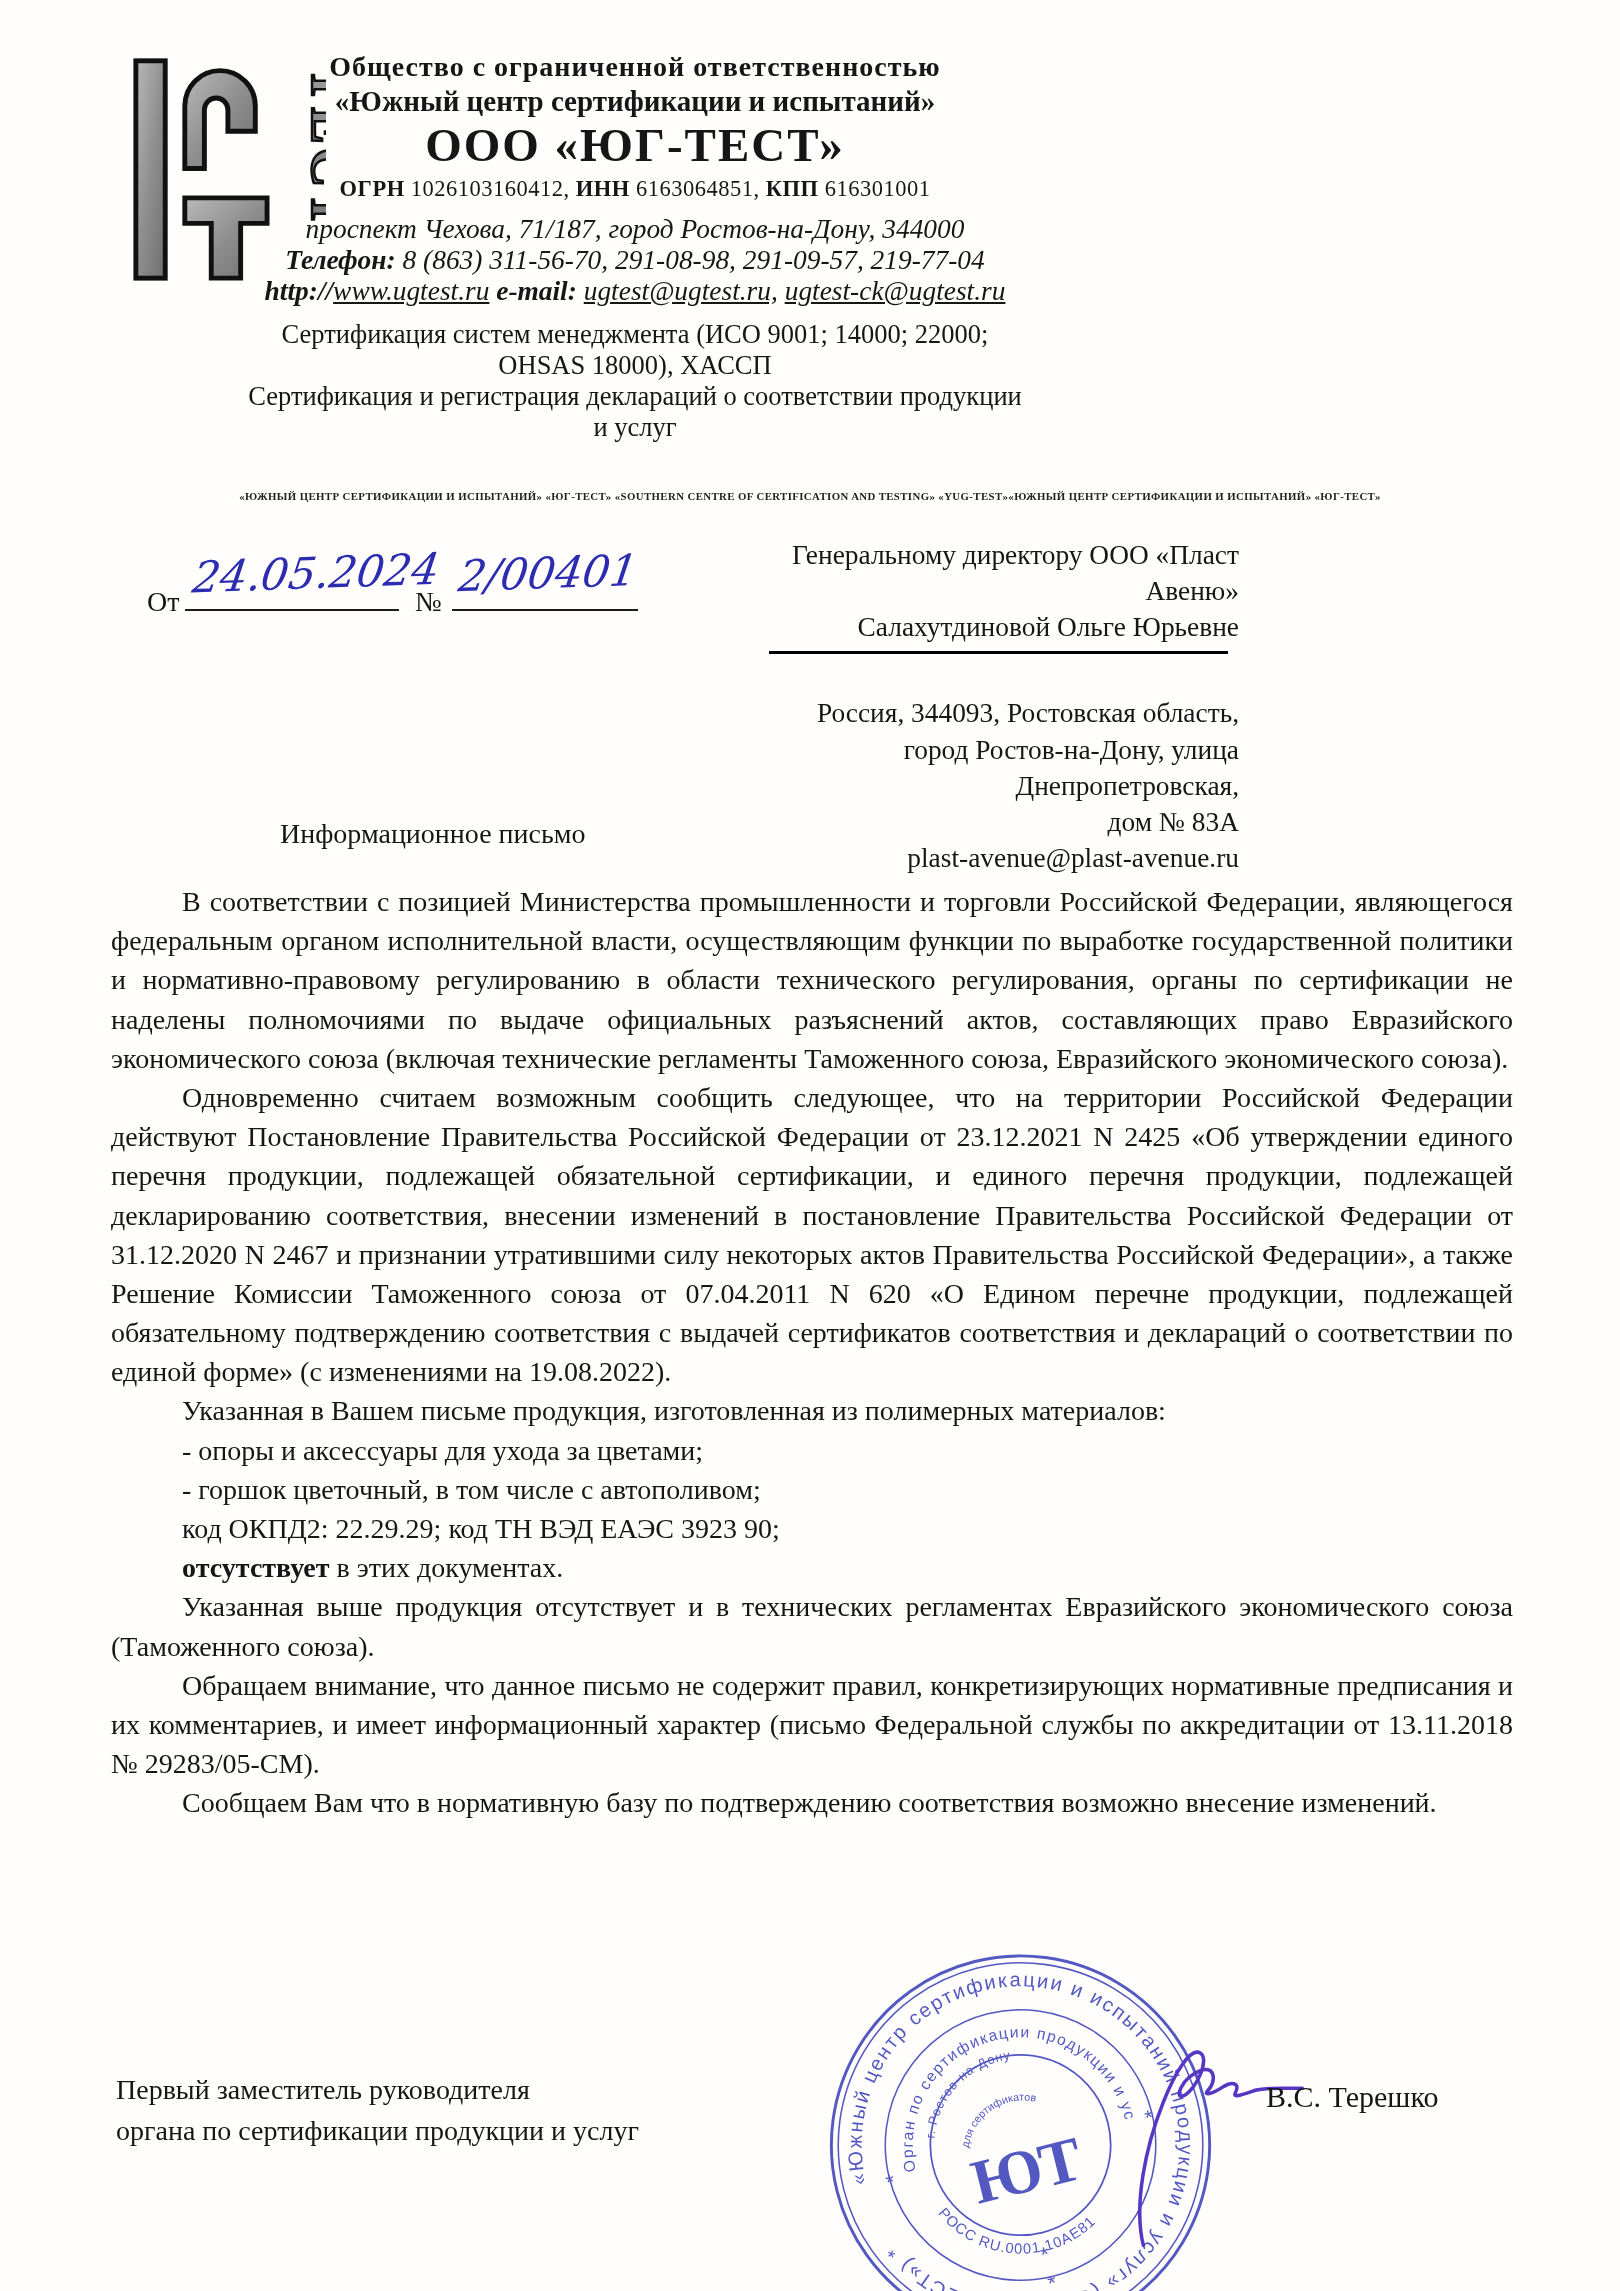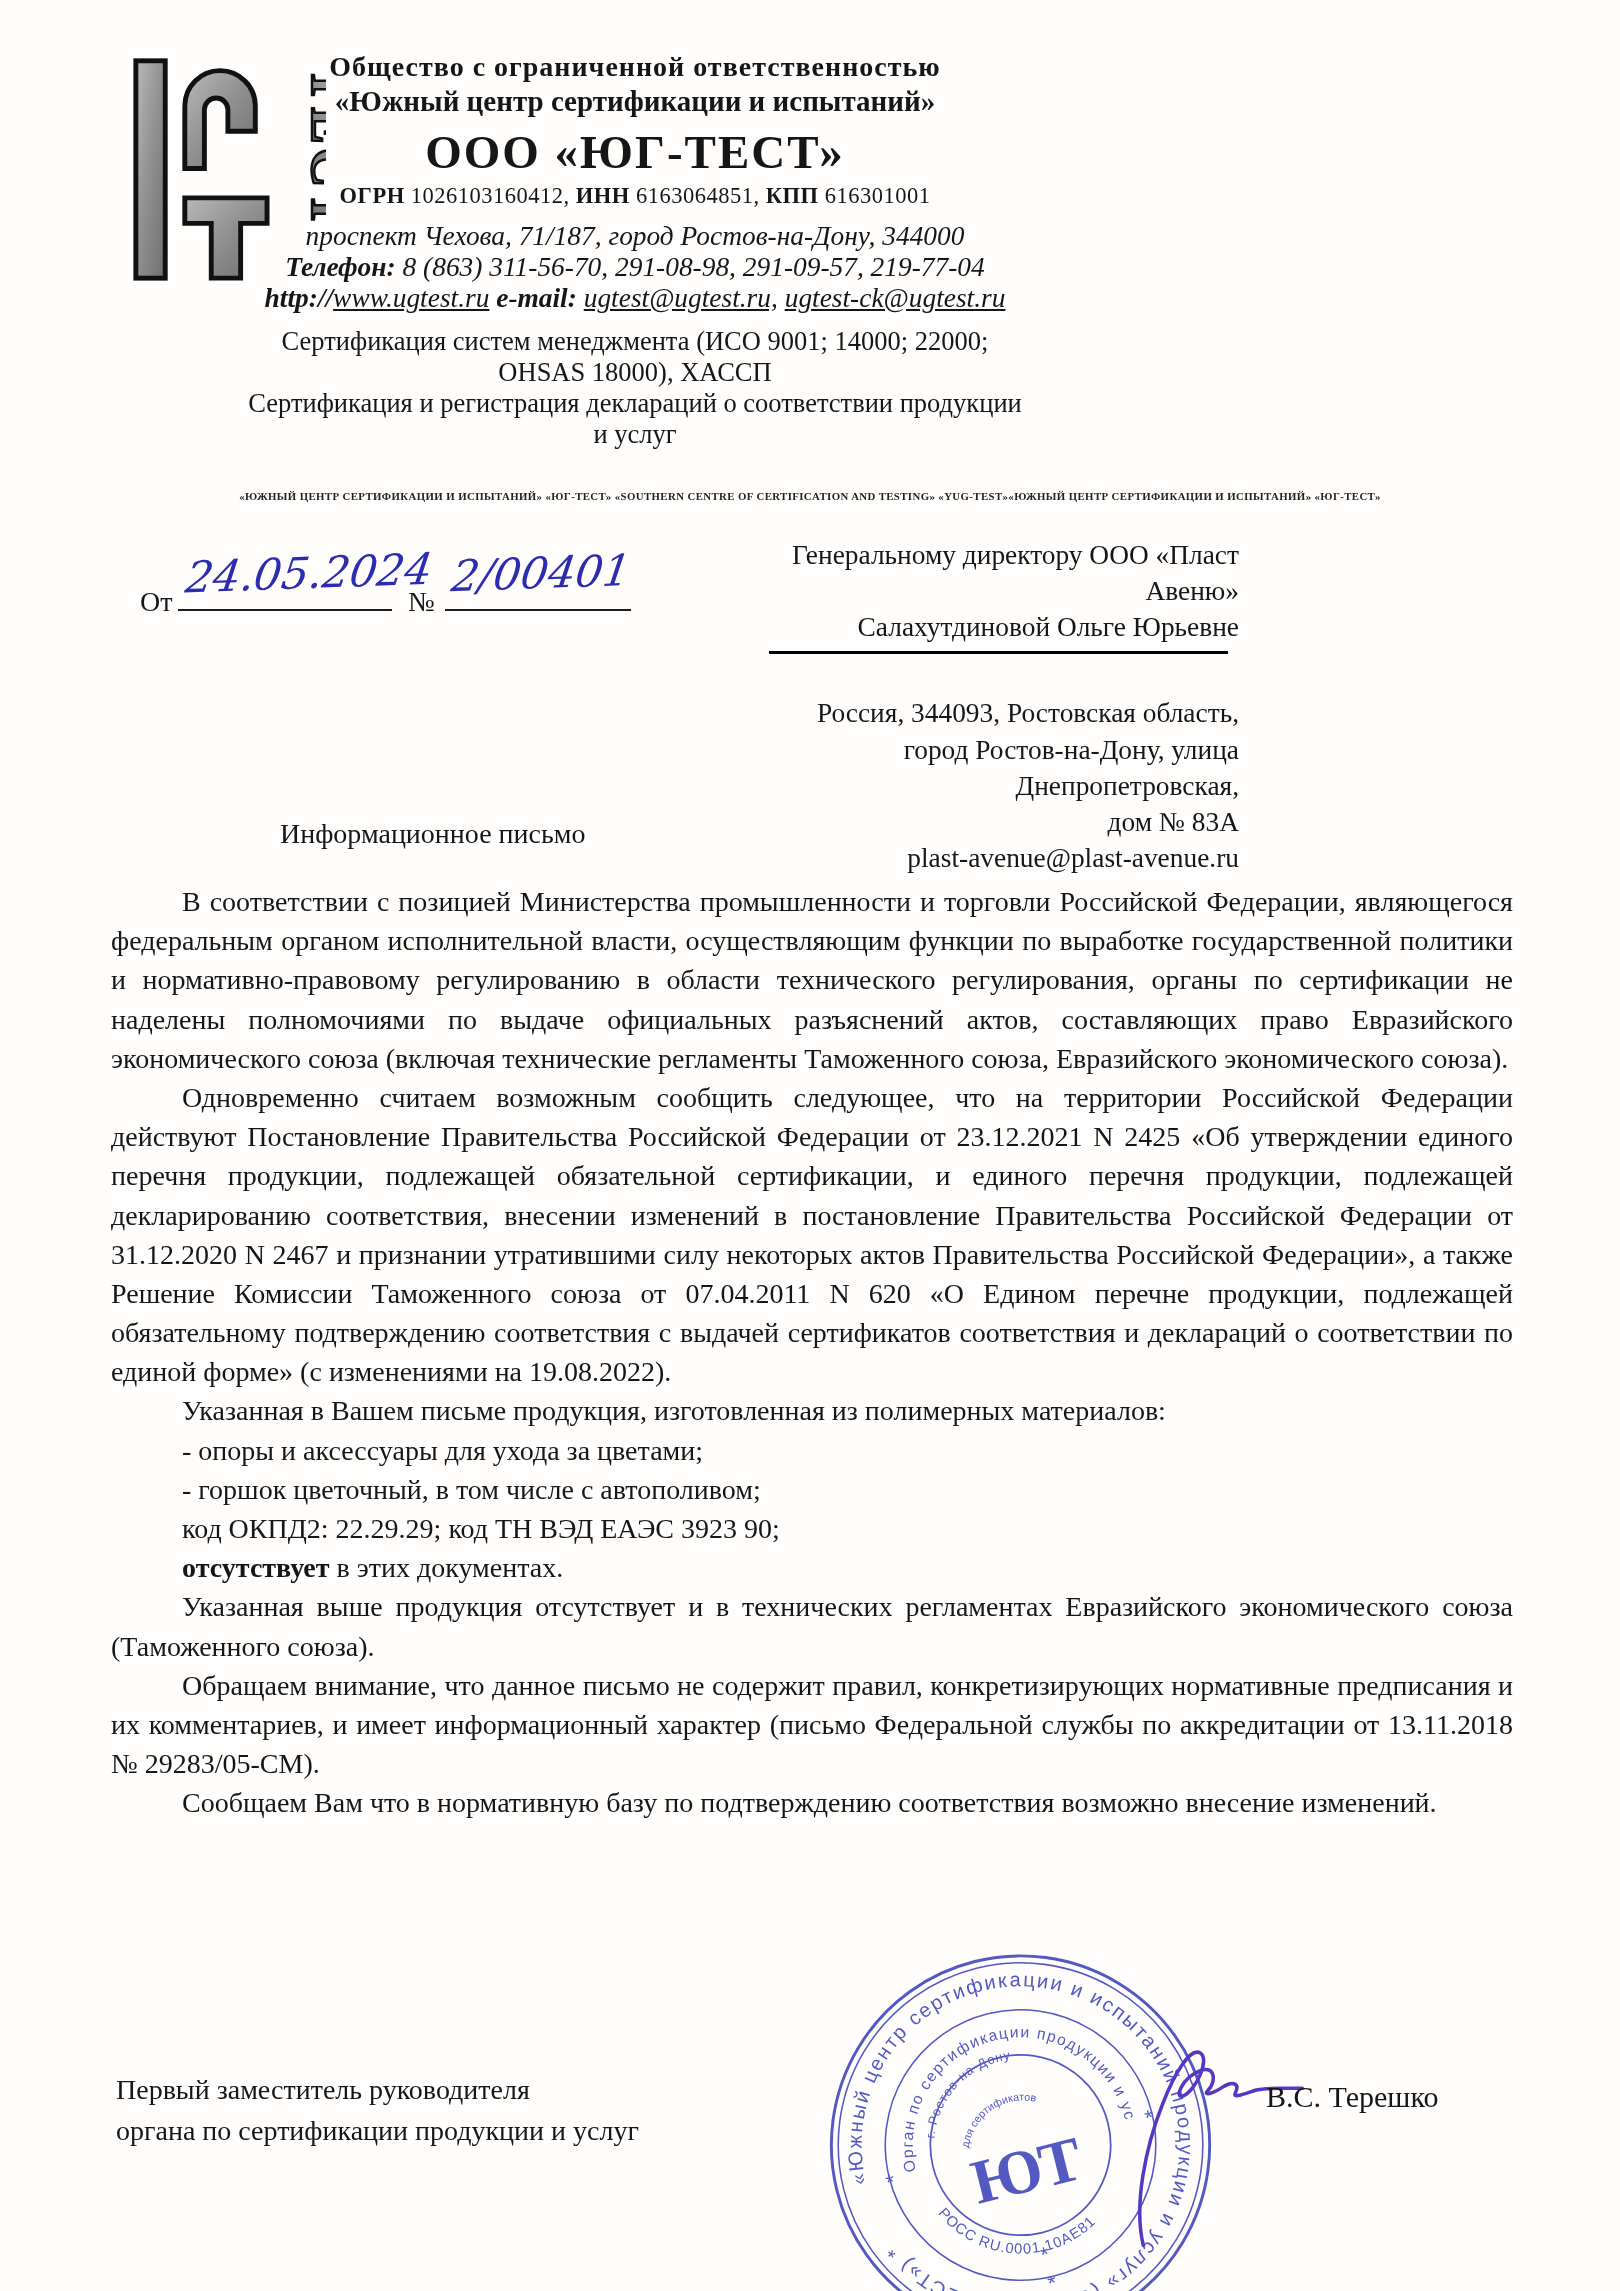--- a/index.html
+++ b/index.html
@@ -4,35 +4,35 @@
 <style>
   html,body{margin:0;padding:0;background:#ffffff;}
   .page{position:relative;width:1620px;height:2292px;background:#fffefd;
         font-family:"Liberation Serif",serif;color:#161616;overflow:hidden;padding-left:12px;}
 
   
   .logo{position:absolute;left:120px;top:51px;}
   .header-text{position:absolute;left:243px;top:51px;width:784px;text-align:center;}
   .h-line1{font-size:28px;font-weight:bold;letter-spacing:1px;}
   .h-line2{font-size:29px;font-weight:bold;margin-top:2px;}
-  .h-company{font-size:47px;font-weight:bold;letter-spacing:2px;margin-top:7px;}
+  .h-company{font-size:47px;font-weight:bold;letter-spacing:2px;margin-top:0;}
   .h-reg{font-size:22.5px;margin-top:3.9px;letter-spacing:0.5px;}
   .h-reg b{font-weight:bold;}
   .h-addr{font-size:27.4px;font-style:italic;margin-top:11.8px;}
   .h-phone{font-size:27.4px;font-style:italic;}
   .h-phone .lbl{font-weight:bold;}
   .h-web{font-size:27.4px;font-style:italic;}
   .h-web .lbl{font-weight:bold;}
   .h-web .u{text-decoration:underline;}
   .h-cert{font-size:26.5px;margin-top:12px;}
   .micro{position:absolute;left:0;top:490px;width:1620px;text-align:center;
          font-size:10.8px;font-weight:bold;letter-spacing:0.4px;color:#222;}
 
   
-  .ref-row{position:absolute;left:140px;top:564px;font-size:28px;white-space:nowrap;}
+  .ref-row{position:absolute;left:147px;top:564px;font-size:28px;white-space:nowrap;}
   .uline{display:inline-block;border-bottom:2.9px solid #1c1c1c;vertical-align:baseline;
          position:relative;height:45px;}
   .uline.date{width:214px;margin-left:5.9px;}
   .uline.num{width:186px;margin-left:9.8px;}
   .hand{position:absolute;left:7.8px;top:-15.7px;color:#2c2cb0;font-size:43px;
         font-style:italic;font-family:"DejaVu Serif",serif;
         transform:rotate(-2deg) skewX(-10deg);white-space:nowrap;}
   .nomark{margin-left:15.7px;}
 
   

